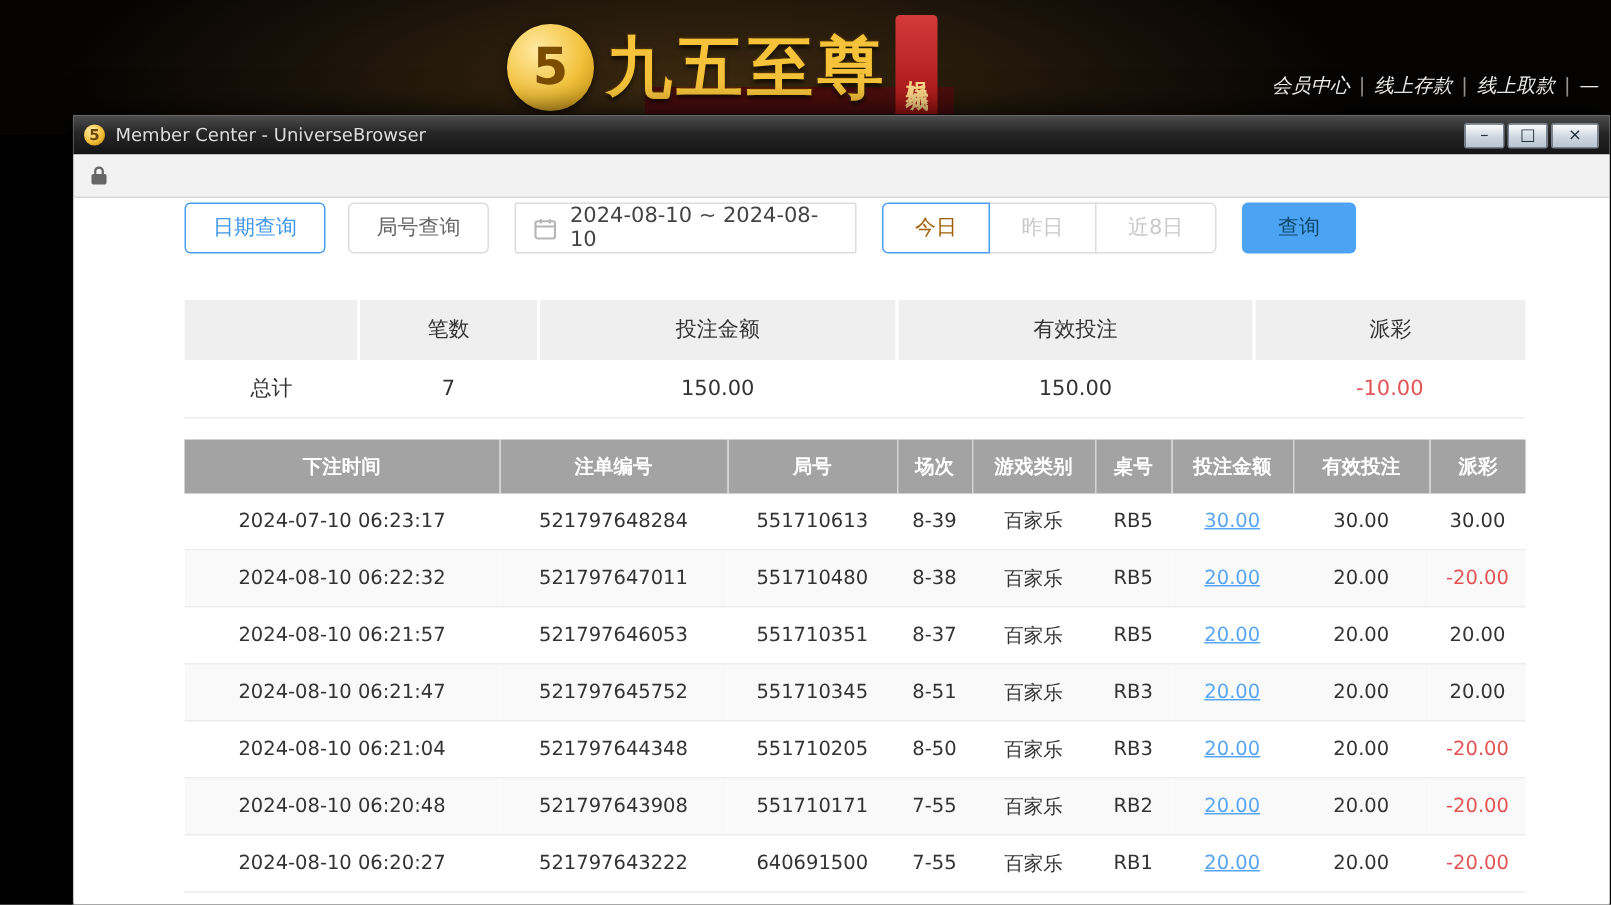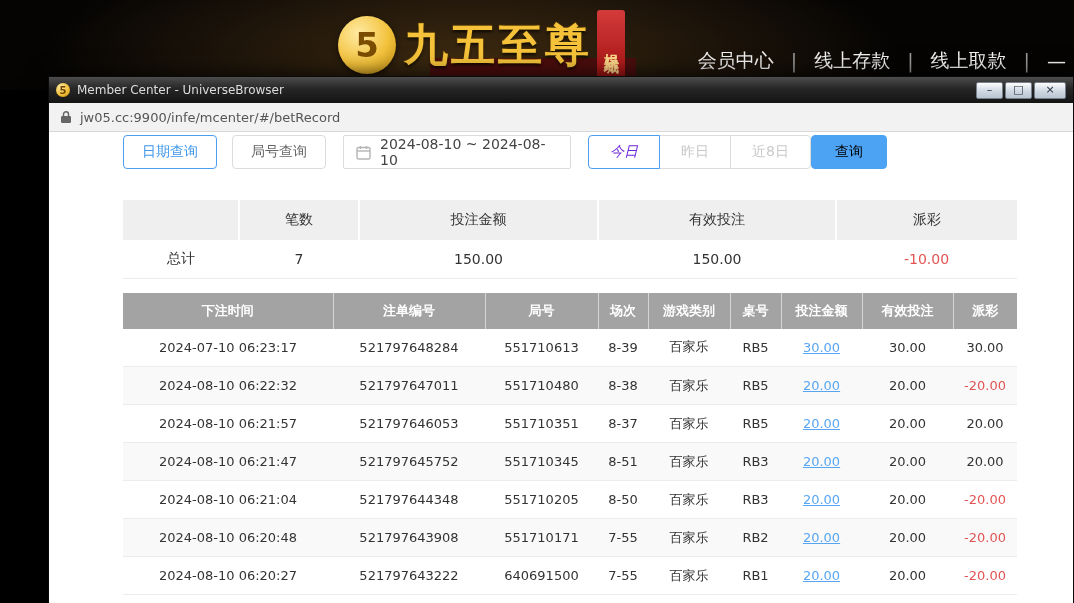--- a/index.html
+++ b/index.html
@@ -14,22 +14,22 @@
   .logo-coin { position:relative; width:58px; height:58px; border-radius:50%;
     background:radial-gradient(circle at 35% 30%,#ffeaa3,#f3c23c 55%,#b8860b);
     display:flex; align-items:center; justify-content:center;
     font-weight:bold; font-size:34px; color:#7a4d00; box-shadow:0 2px 6px rgba(0,0,0,.6); }
   .logo-name { position:relative; margin-left:8px; font-size:44px; font-weight:bold; color:#f5c23a;
     letter-spacing:3px; text-shadow:0 2px 3px rgba(0,0,0,.8), 0 0 2px #8a5c00; }
   .logo-badge { position:relative; width:28px; height:70px; margin-left:5px; border-radius:3px;
     background:linear-gradient(#d43a3a,#a11212); color:#ffd98a;
     writing-mode:vertical-rl; text-orientation:upright;
     font-size:15px; font-weight:bold; display:flex; align-items:center; justify-content:center; letter-spacing:3px; }
-  .site-nav { position:absolute; right:8px; top:48px; display:flex; align-items:center; gap:17px;
-    color:#eee; font-size:19px; }
+  .site-nav { position:absolute; right:8px; top:48px; display:flex; align-items:center; gap:6px;
+    color:#eee; font-size:13px;font-style:italic; }
   .site-nav a { color:#f2f2f2; text-decoration:none; cursor:pointer; }
   .nav-sep { color:#9a9a9a; }
 
   
   .window { position:absolute; left:48px; top:76px; width:1026px; height:527px;
     background:#fff; border:1px solid #0a0a0a; box-shadow:0 0 20px rgba(0,0,0,.8); }
   .titlebar { height:26px; background:linear-gradient(#4d4d4d,#262626 45%,#141414);
     display:flex; align-items:center; padding:0 7px; }
   .favicon { width:14px; height:14px; border-radius:50%; flex:none;
     background:radial-gradient(circle at 35% 30%,#ffeaa3,#f0bb32 60%,#a87408);
@@ -53,22 +53,22 @@
     padding:0 18px; cursor:pointer; white-space:nowrap; }
   .btn-blue-outline { border:1px solid #4a9ff0; color:#3f97ea; }
   .btn-gray-outline { border:1px solid #dcdcdc; color:#666; margin-left:15px; }
   .date-input { height:34px; margin-left:17px; width:228px; border:1px solid #dcdcdc; border-radius:2px;
     display:flex; align-items:center; gap:9px; padding:0 12px; color:#444; cursor:text; }
   .tab-group { display:flex; margin-left:17px; }
   .tab { height:34px; padding:0 21px; border:1px solid #dcdcdc; background:#fff; color:#c9c9c9;
     display:flex; align-items:center; cursor:pointer; margin-left:-1px; }
   .tab:first-child { border-radius:4px 0 0 4px; margin-left:0; }
   .tab:last-child { border-radius:0 4px 4px 0; }
-  .tab.active { border-color:#4a9ff0; color:#6d28d9; position:relative; z-index:2;font-style:italic; }
-  .search-btn { background:#4da3f3; border:1px solid #4da3f3; color:#000000; padding:0 23px; }
+  .tab.active { border-color:#4a9ff0; color:#a16207; position:relative; z-index:2; }
+  .search-btn { margin-left:17px; background:#4da3f3; border:1px solid #4da3f3; color:#0c4a6e; padding:0 23px; }
 
   
   .summary-table { width:100%; border-collapse:collapse; margin-top:38px; font-size:14px; table-layout:fixed; }
   .summary-table th { background:#efefef; height:40px; font-weight:normal; color:#333;
     border-right:2px solid #fff; }
   .summary-table th:last-child { border-right:none; }
   .summary-table td { height:38px; text-align:center; color:#333; border-bottom:1px solid #ededed; background:#fff; }
 
   
   .bet-table { width:100%; border-collapse:collapse; margin-top:14px; font-size:13px; table-layout:fixed; }
@@ -116,21 +116,20 @@
     </div>
   </div>
 
   <div class="urlbar">
     <span class="lock-icon">
       <svg width="12" height="14" viewBox="0 0 12 14">
           <rect x="1" y="6" width="10" height="7" rx="1.2" fill="#666"></rect>
           <path d="M3.5 6V4.2a2.5 2.5 0 0 1 5 0V6" fill="none" stroke="#666" stroke-width="1.5"></path>
         </svg>
     </span>
-    <span class="url-text">jw05.cc:9900/infe/mcenter/#/betRecord</span>
   </div>
 
   <div class="content">
 
     <div class="filters">
       <div class="btn btn-blue-outline">日期查询</div>
       <div class="btn btn-gray-outline">局号查询</div>
       <div class="date-input">
         <span class="cal-icon">
           <svg width="15" height="15" viewBox="0 0 15 15">

